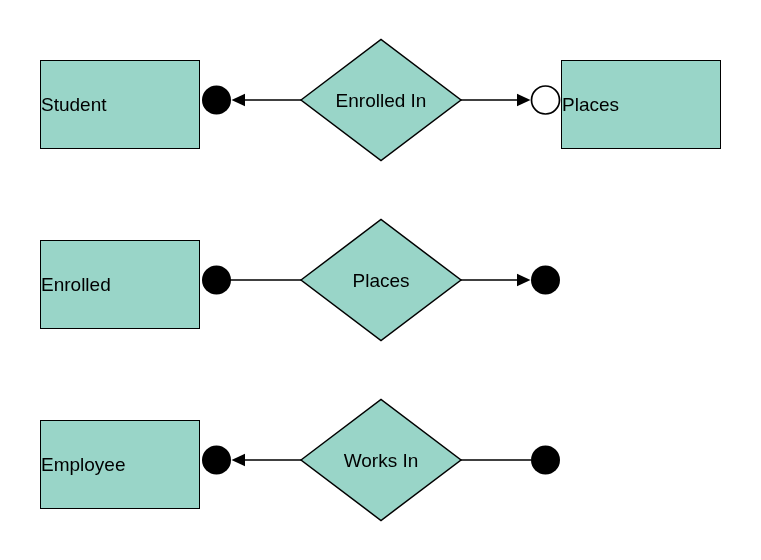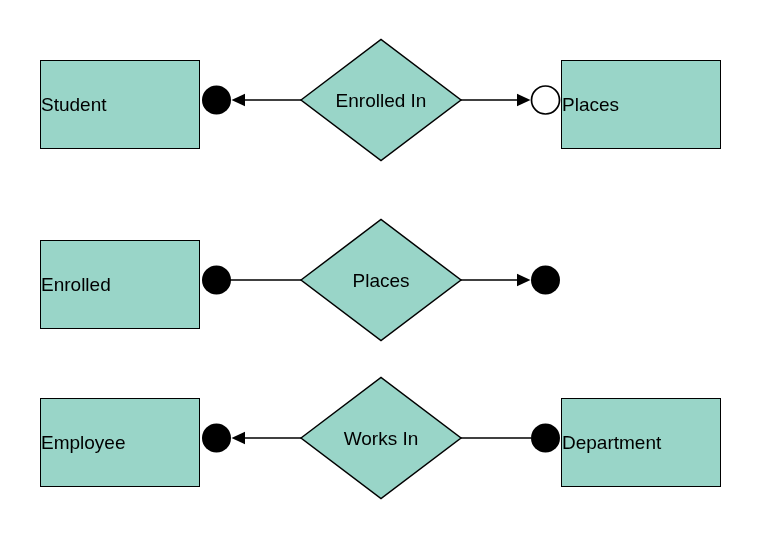--- a/index.html
+++ b/index.html
@@ -16,21 +16,21 @@
     font-family: "Liberation Sans", sans-serif;
   }
   .row {
     position: absolute;
     left: 0;
     width: 761px;
     height: 124px;
   }
   .row-1 { top: 38px; }
   .row-2 { top: 218px; }
-  .row-3 { top: 376px; }
+  .row-3 { top: 398px; }
   .entity {
     position: absolute;
     top: 22px;
     width: 160px;
     height: 89px;
     box-sizing: border-box;
     background: #99d5c8;
     border: 1.5px solid #000000;
     display: flex;
     align-items: center;
@@ -100,18 +100,15 @@
     </div>
     <svg class="connector-svg" viewBox="0 0 361 124">
       <circle cx="16.5" cy="62" r="14.5" fill="#000000"></circle>
       <polygon points="31.5,62 45,55.8 45,68.2" fill="#000000"></polygon>
       <line x1="44" y1="62" x2="102" y2="62" stroke="#000000" stroke-width="1.4"></line>
       <polygon points="101,62 181,1.5 261,62 181,122.5" fill="#99d5c8" stroke="#000000" stroke-width="1.5"></polygon>
       <text x="181" y="68.5" text-anchor="middle">Works In</text>
       <line x1="260" y1="62" x2="331" y2="62" stroke="#000000" stroke-width="1.4"></line>
       <circle cx="345.5" cy="62" r="14.5" fill="#000000"></circle>
     </svg>
-    <div class="entity entity-right">
-      <span>Department</span>
-    </div>
   </div>
 
 </div>
 
 </body></html>

